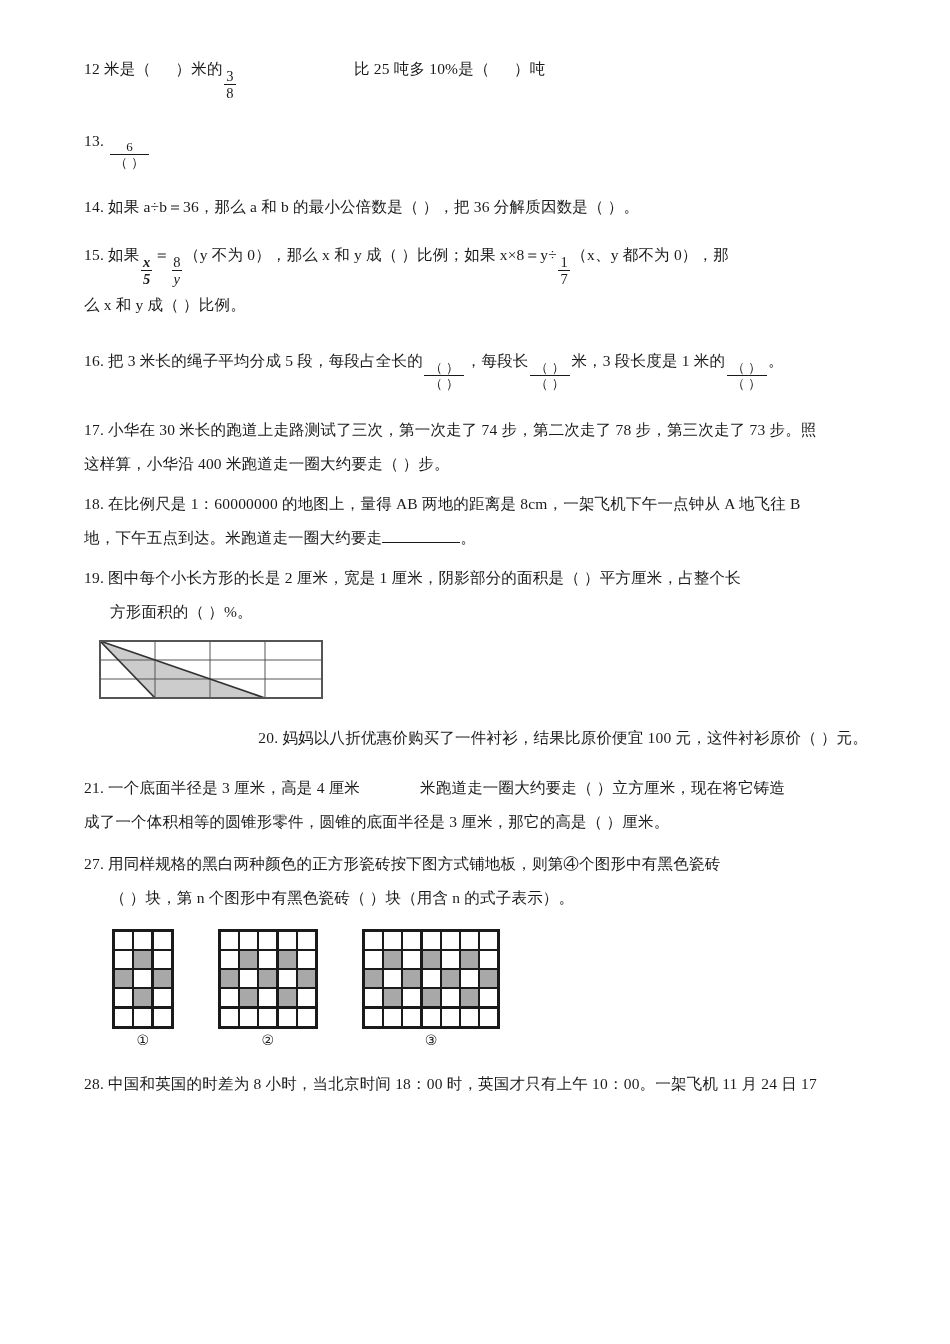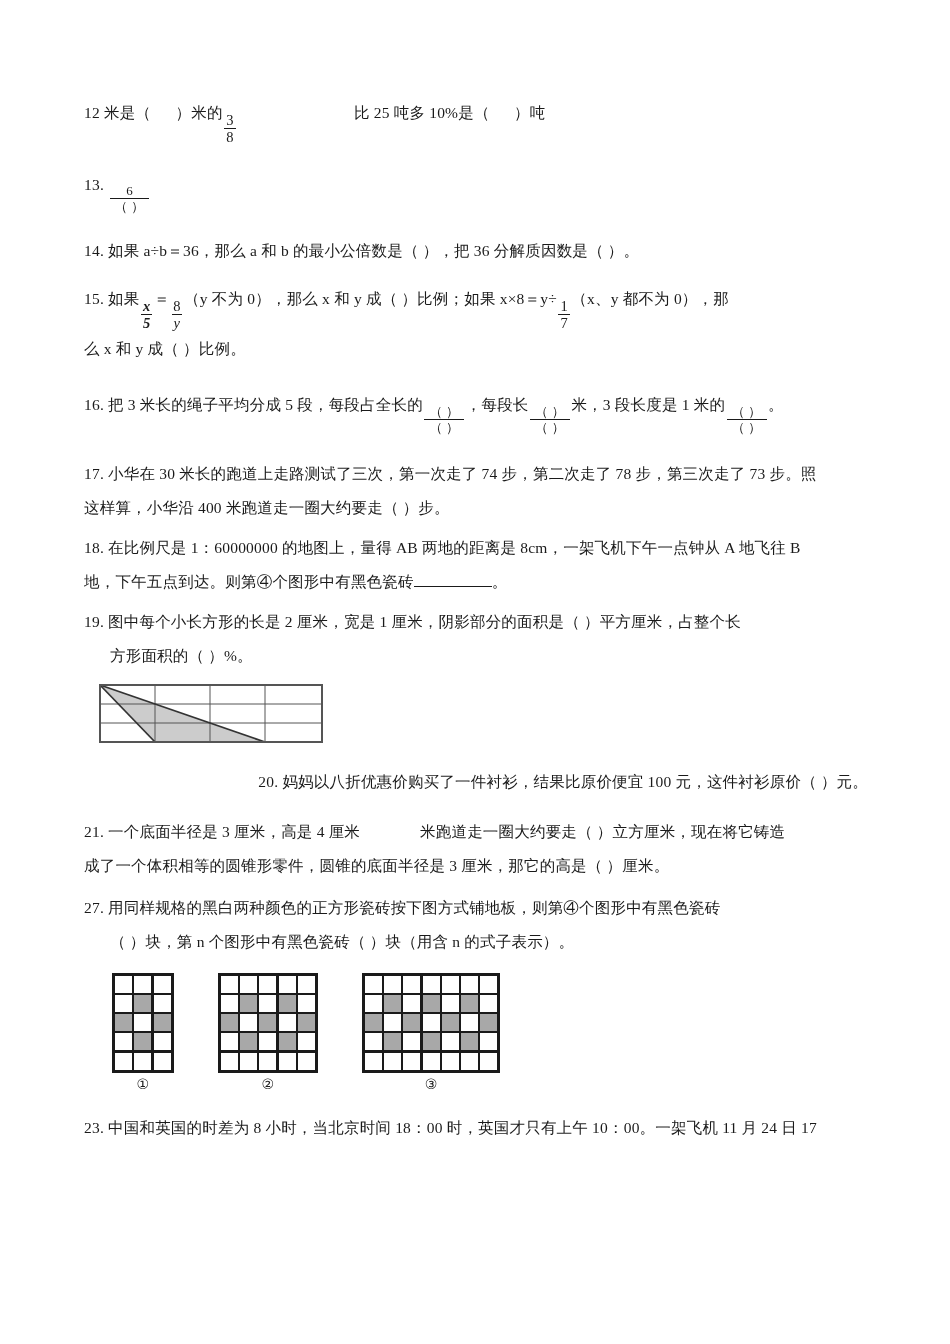--- a/index.html
+++ b/index.html
@@ -9,21 +9,21 @@
     height: 1344px;
     background: #ffffff;
     font-family: "Liberation Serif", "DejaVu Serif", serif;
     color: #1a1a1a;
     overflow: hidden;
   }
   .page {
     position: relative;
     width: 950px;
     height: 1344px;
-    padding: 96px 82px 0 84px;
+    padding: 52px 82px 0 84px;
   }
 
   
   .q {
     font-size: 15.5px;
     line-height: 34px;
     letter-spacing: 0.2px;
     position: relative;
   }
   .num { display: inline; }
@@ -154,21 +154,21 @@
   </div>
   <div class="q" style="margin-bottom:6px;">
     <span class="txt">这样算，小华沿 400 米跑道走一圈大约要走（            ）步。</span>
   </div>
 
   <div class="q">
     <span class="num">18.</span>
     <span class="txt">在比例尺是 1：60000000 的地图上，量得 AB 两地的距离是 8cm，一架飞机下午一点钟从 A 地飞往 B</span>
   </div>
   <div class="q" style="margin-bottom:6px;">
-    <span class="txt">地，下午五点到达。则第④个图形中有黑色瓷砖</span><span class="ulblank"></span><span class="txt">。</span>
+    <span class="txt">地，下午五点到达。米跑道走一圈大约要走</span><span class="ulblank"></span><span class="txt">。</span>
   </div>
 
   <div class="q">
     <span class="num">19.</span>
     <span class="txt">图中每个小长方形的长是 2 厘米，宽是 1 厘米，阴影部分的面积是（            ）平方厘米，占整个长</span>
   </div>
   <div class="q">
     <span class="indent"></span><span class="txt">方形面积的（            ）%。</span>
   </div>
   <div class="fig19">
@@ -297,17 +297,17 @@
           <div class="tile-cell"></div>
           <div class="tile-cell"></div>
           <div class="tile-cell"></div>
           <div class="tile-cell"></div>
         </div>
       <div class="tile-label">③</div>
     </div>
   </div>
 
   <div class="q" style="margin-top:20px;">
-    <span class="num">23.</span>
+    <span class="num">28.</span>
     <span class="txt">中国和英国的时差为 8 小时，当北京时间 18：00 时，英国才只有上午 10：00。一架飞机 11 月 24 日 17</span>
   </div>
 
 </div>
 
 </body></html>

